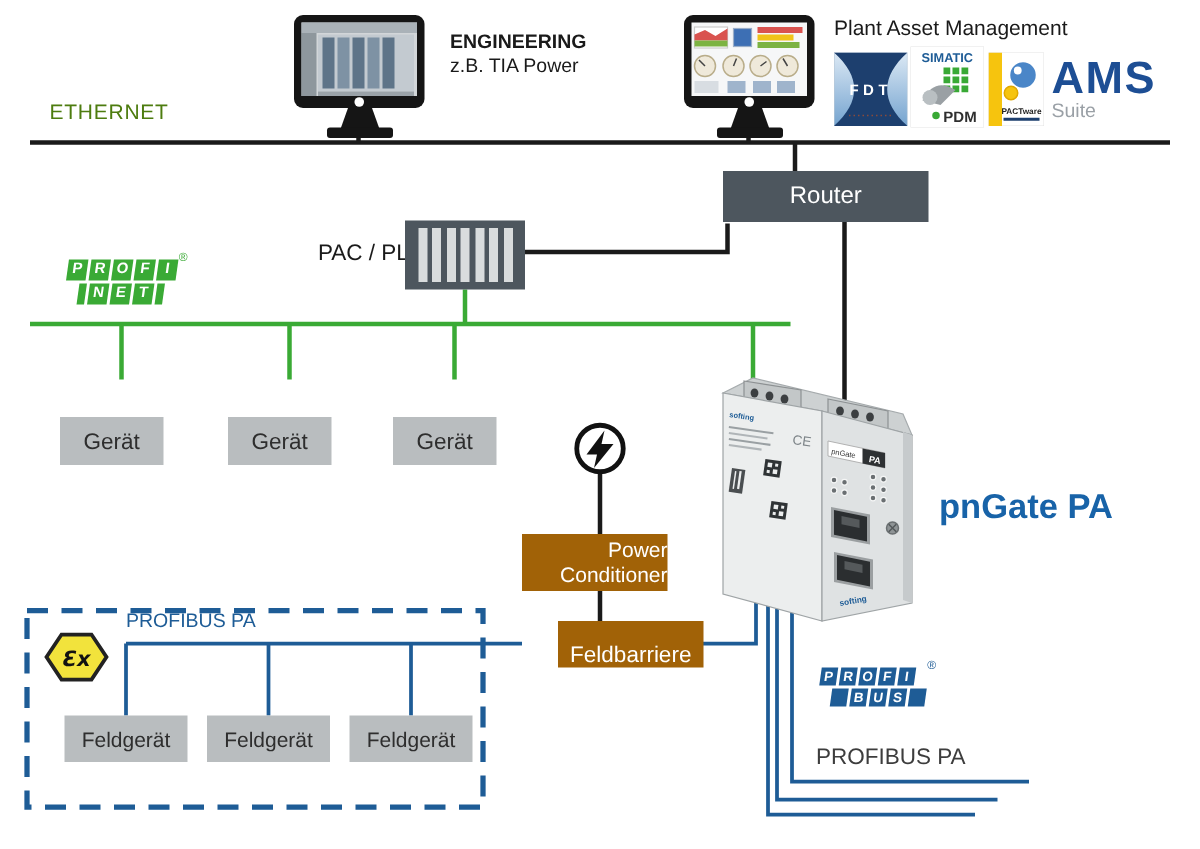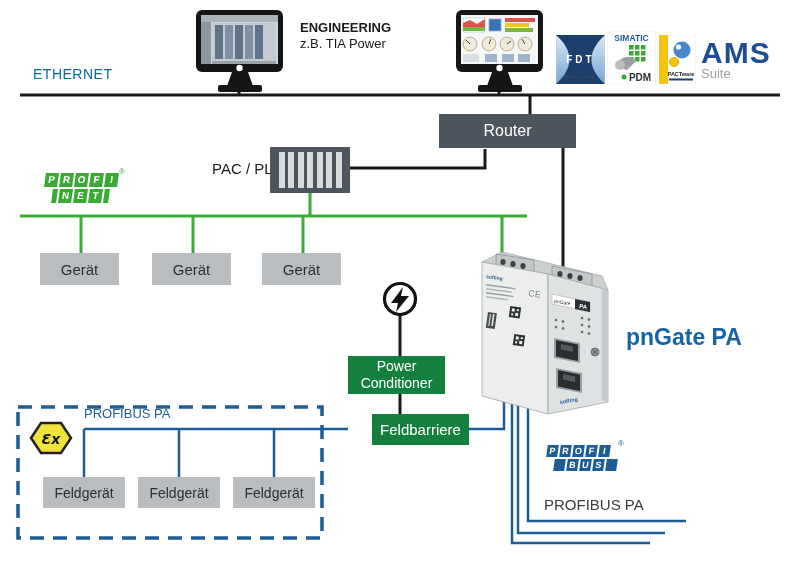--- a/index.html
+++ b/index.html
@@ -2,37 +2,37 @@
 <html><head>
 <meta charset="utf-8">
 <style>
   html,body{margin:0;padding:0;background:#fff;}
   .stage{position:relative;width:800px;height:566px;background:#ffffff;overflow:hidden;
          font-family:"Liberation Sans", sans-serif;color:#1a1a1a;}
   .abs{position:absolute;}
   svg{display:block;}
   
   .lbl{position:absolute;white-space:nowrap;}
-  .eth{font-size:14px;letter-spacing:.5px;color:#0369a1;}
+  .eth{font-size:14px;letter-spacing:.5px;color:#4d7c0f;}
   .engt{font-size:13px;font-weight:bold;}
   .engs{font-size:13px;}
   .pamt{font-size:14px;}
   .pacl{font-size:15px;}
   .pngate-big{font-size:23px;font-weight:bold;color:#1863a8;}
   .zone-bus{font-size:13px;color:#1e5c96;}
   .seg-lbl{font-size:15px;color:#3d3d3d;}
   
   .node{position:absolute;display:flex;align-items:center;justify-content:center;text-align:center;}
   .slate{background:#4d565e;color:#fff;}
-  .navy{background:#15803d;color:#fff;}
+  .navy{background:#a16207;color:#fff;align-items:flex-end;}
   .devbox{background:#b9bdbf;color:#2e2e2e;}
   .router{width:137px;height:34px;font-size:16px;}
   .pacbox{width:80px;height:46px;display:flex;gap:3.5px;align-items:center;justify-content:center;}
   .pacbar{width:6px;height:36px;background:#d9dcdd;}
-  .geraet{width:79px;height:32px;font-size:15px;}
+  .geraet{width:69px;height:32px;font-size:15px;margin-top:25px;}
   .feldgeraet{width:82px;height:31px;font-size:14px;}
   .pcond{width:97px;height:38px;font-size:14px;line-height:17px;flex-direction:column;}
   .fbarr{width:97px;height:31px;font-size:15px;}
   
   .tilelogo{position:absolute;}
   .tilerow{display:flex;gap:2px;}
   .tilerow.r2{margin-top:2px;margin-left:7px;}
   .tile{height:14px;width:13px;color:#fff;font-weight:bold;font-size:10px;line-height:14px;
         text-align:center;transform:skewX(-8deg);}
   .tile.stub{width:5px;}
@@ -145,20 +145,21 @@
         <circle cx="70" cy="34" r="7" fill="#efe9da" stroke="#b9ad8a" stroke-width="1"></circle>
         <path d="M15,34 L11,30 M34,34 L36,29 M52,34 L56,31 M70,34 L67,29" stroke="#444" stroke-width="1"></path>
         <rect x="8" y="44" width="16" height="8" fill="#d8dde2"></rect>
         <rect x="30" y="44" width="12" height="8" fill="#9fb4cc"></rect>
         <rect x="47" y="44" width="12" height="8" fill="#9fb4cc"></rect>
         <rect x="63" y="44" width="12" height="8" fill="#9fb4cc"></rect>
       </g>
       <circle cx="44.5" cy="58" r="3.2" fill="#ffffff"></circle>
     </svg>
   </div>
+  <div class="lbl pamt" style="left:556px;top:10px;">Plant Asset Management</div>
 
   <div class="abs" style="left:556px;top:35px;">
     <svg width="49" height="49" viewBox="0 0 49 49">
       <defs>
         <linearGradient id="fdtg" x1="0" y1="0" x2="0" y2="1">
           <stop offset="0" stop-color="#dce9f5"></stop>
             <stop offset="1" stop-color="#74a3cf"></stop>
         </linearGradient>
       </defs>
       <rect width="49" height="49" fill="url(#fdtg)" stroke="#b8c8d8" stroke-width="0.8"></rect>
@@ -200,21 +201,21 @@
       <text x="22" y="41" text-anchor="middle" font-family="Liberation Sans, sans-serif" font-size="5.5" font-weight="bold" fill="#222222">PACTware</text>
       <rect x="10" y="43.5" width="24" height="2" fill="#1d3f6e"></rect>
     </svg>
   </div>
 
   <div class="abs" style="left:701px;top:38px;width:80px;">
     <div class="ams-a">AMS</div>
     <div class="ams-s">Suite</div>
   </div>
 
-  <div class="node slate router" style="left:439px;top:114px;">
+  <div class="node slate router" style="left:482px;top:114px;">
     <span>Router</span>
   </div>
 
   <div class="lbl pacl" style="left:212px;top:160px;">PAC / PLC</div>
   <div class="node slate pacbox" style="left:270px;top:147px;">
     <div class="pacbar"></div>
     <div class="pacbar"></div>
     <div class="pacbar"></div>
     <div class="pacbar"></div>
     <div class="pacbar"></div>

